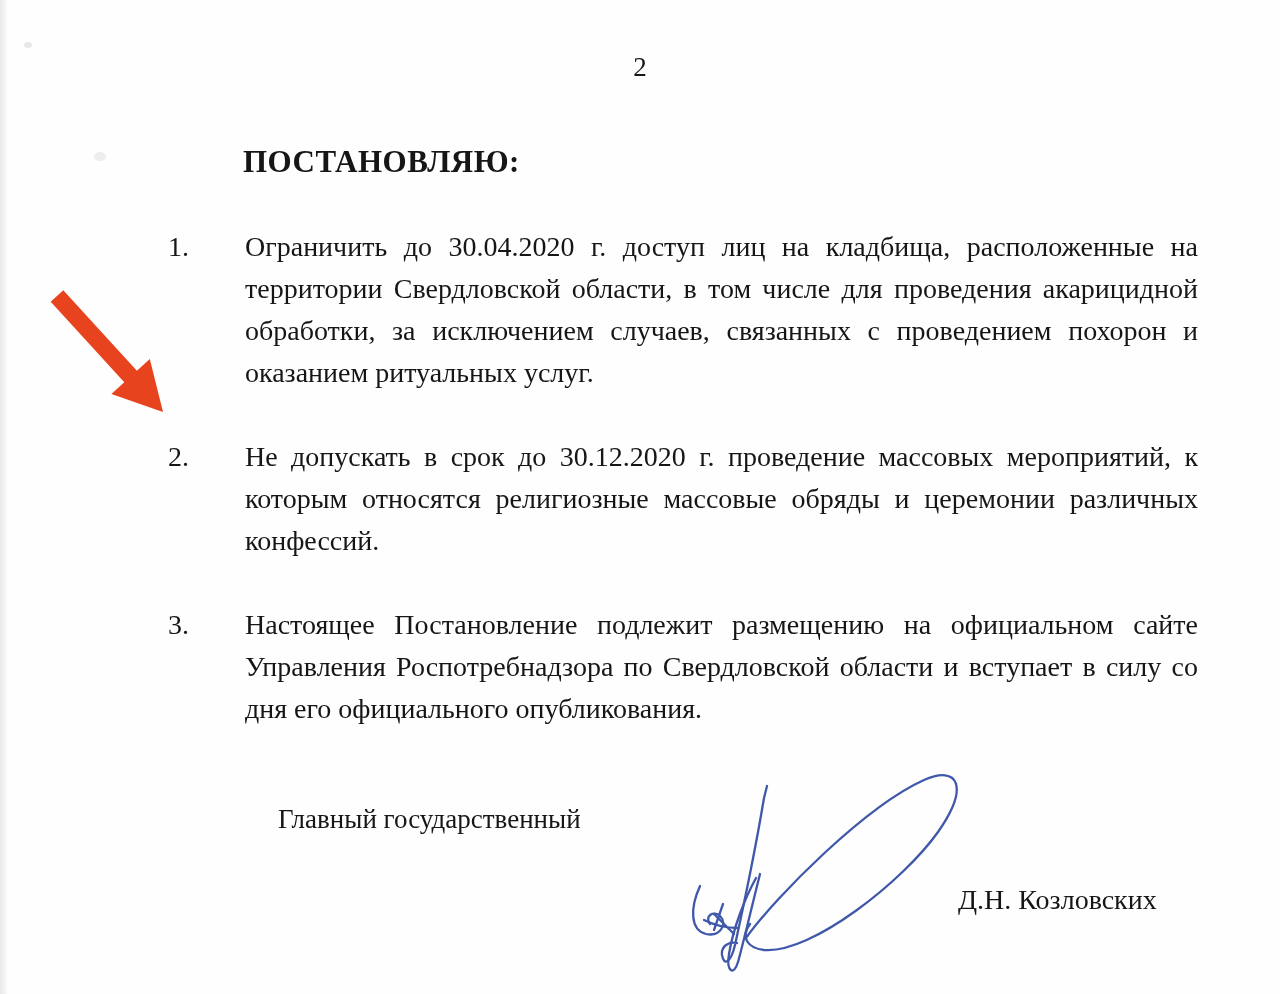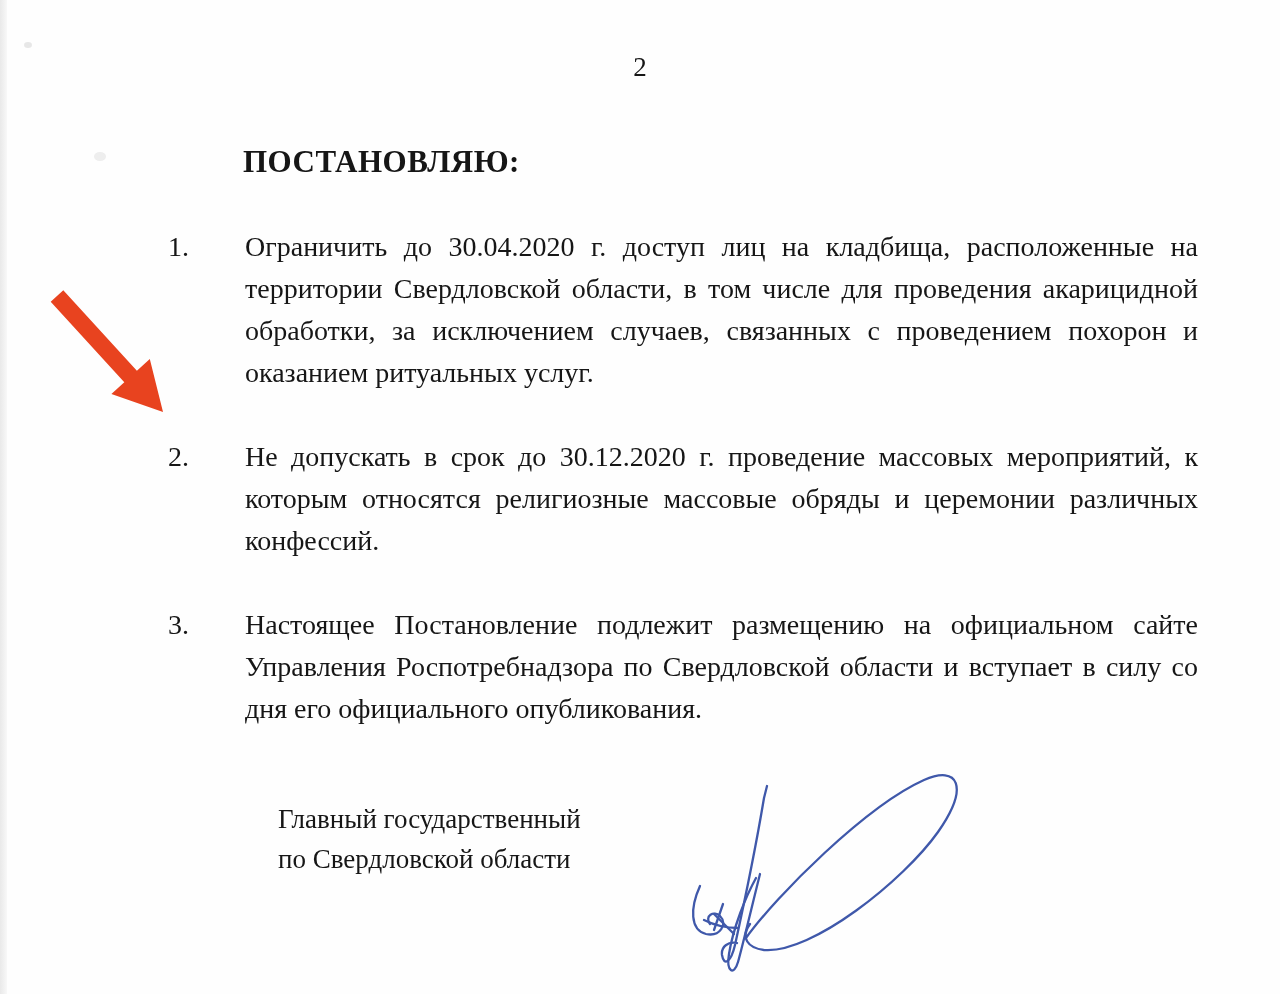--- a/index.html
+++ b/index.html
@@ -119,29 +119,29 @@
       <div class="item-text">Настоящее Постановление подлежит размещению на официальном сайте Управления Роспотребнадзора по Свердловской области и вступает в силу со дня его официального опубликования.</div>
     </div>
   </div>
 
   <svg class="arrow-svg" width="135" height="140" viewBox="0 0 135 140">
     <polygon points="10.7,16.7 84.3,97.2 71.4,109.1 123,127 109.8,73.9 96.9,85.8 23.3,5.3" fill="#e8431f"></polygon>
   </svg>
 
   <div class="sig-title">
     <div>Главный государственный</div>
-    <div>по Свердловской области</div>
   </div>
 
   <svg class="signature-svg" width="320" height="244" viewBox="0 0 320 244">
     <g stroke="#3f58aa">
       <path d="M 70 190 C 100 148, 190 58, 248 32 C 282 17, 294 38, 262 84 C 228 132, 136 206, 88 202 C 72 200, 64 190, 74 176"></path>
       <path d="M 91 38 C 90 42, 89 46, 88 50 C 80 98, 68 156, 59 197 C 55 214, 48 219, 46 207 C 45 199, 52 193, 61 195"></path>
       <path d="M 84 126 C 76 158, 66 200, 62 214 C 58 228, 50 224, 53 206 C 57 180, 70 148, 80 130"></path>
       <path d="M 24 138 C 14 160, 14 182, 30 186 C 44 189, 52 176, 44 168 C 38 162, 28 168, 34 176"></path>
       <path d="M 28 172 C 40 178, 52 180, 62 180"></path>
       <path d="M 47 156 L 38 182"></path>
       <path d="M 38 166 L 58 186"></path>
     </g>
   </svg>
 
+  <div class="signer-name">Д.Н. Козловских</div>
 
 </div>
 
 </body></html>

